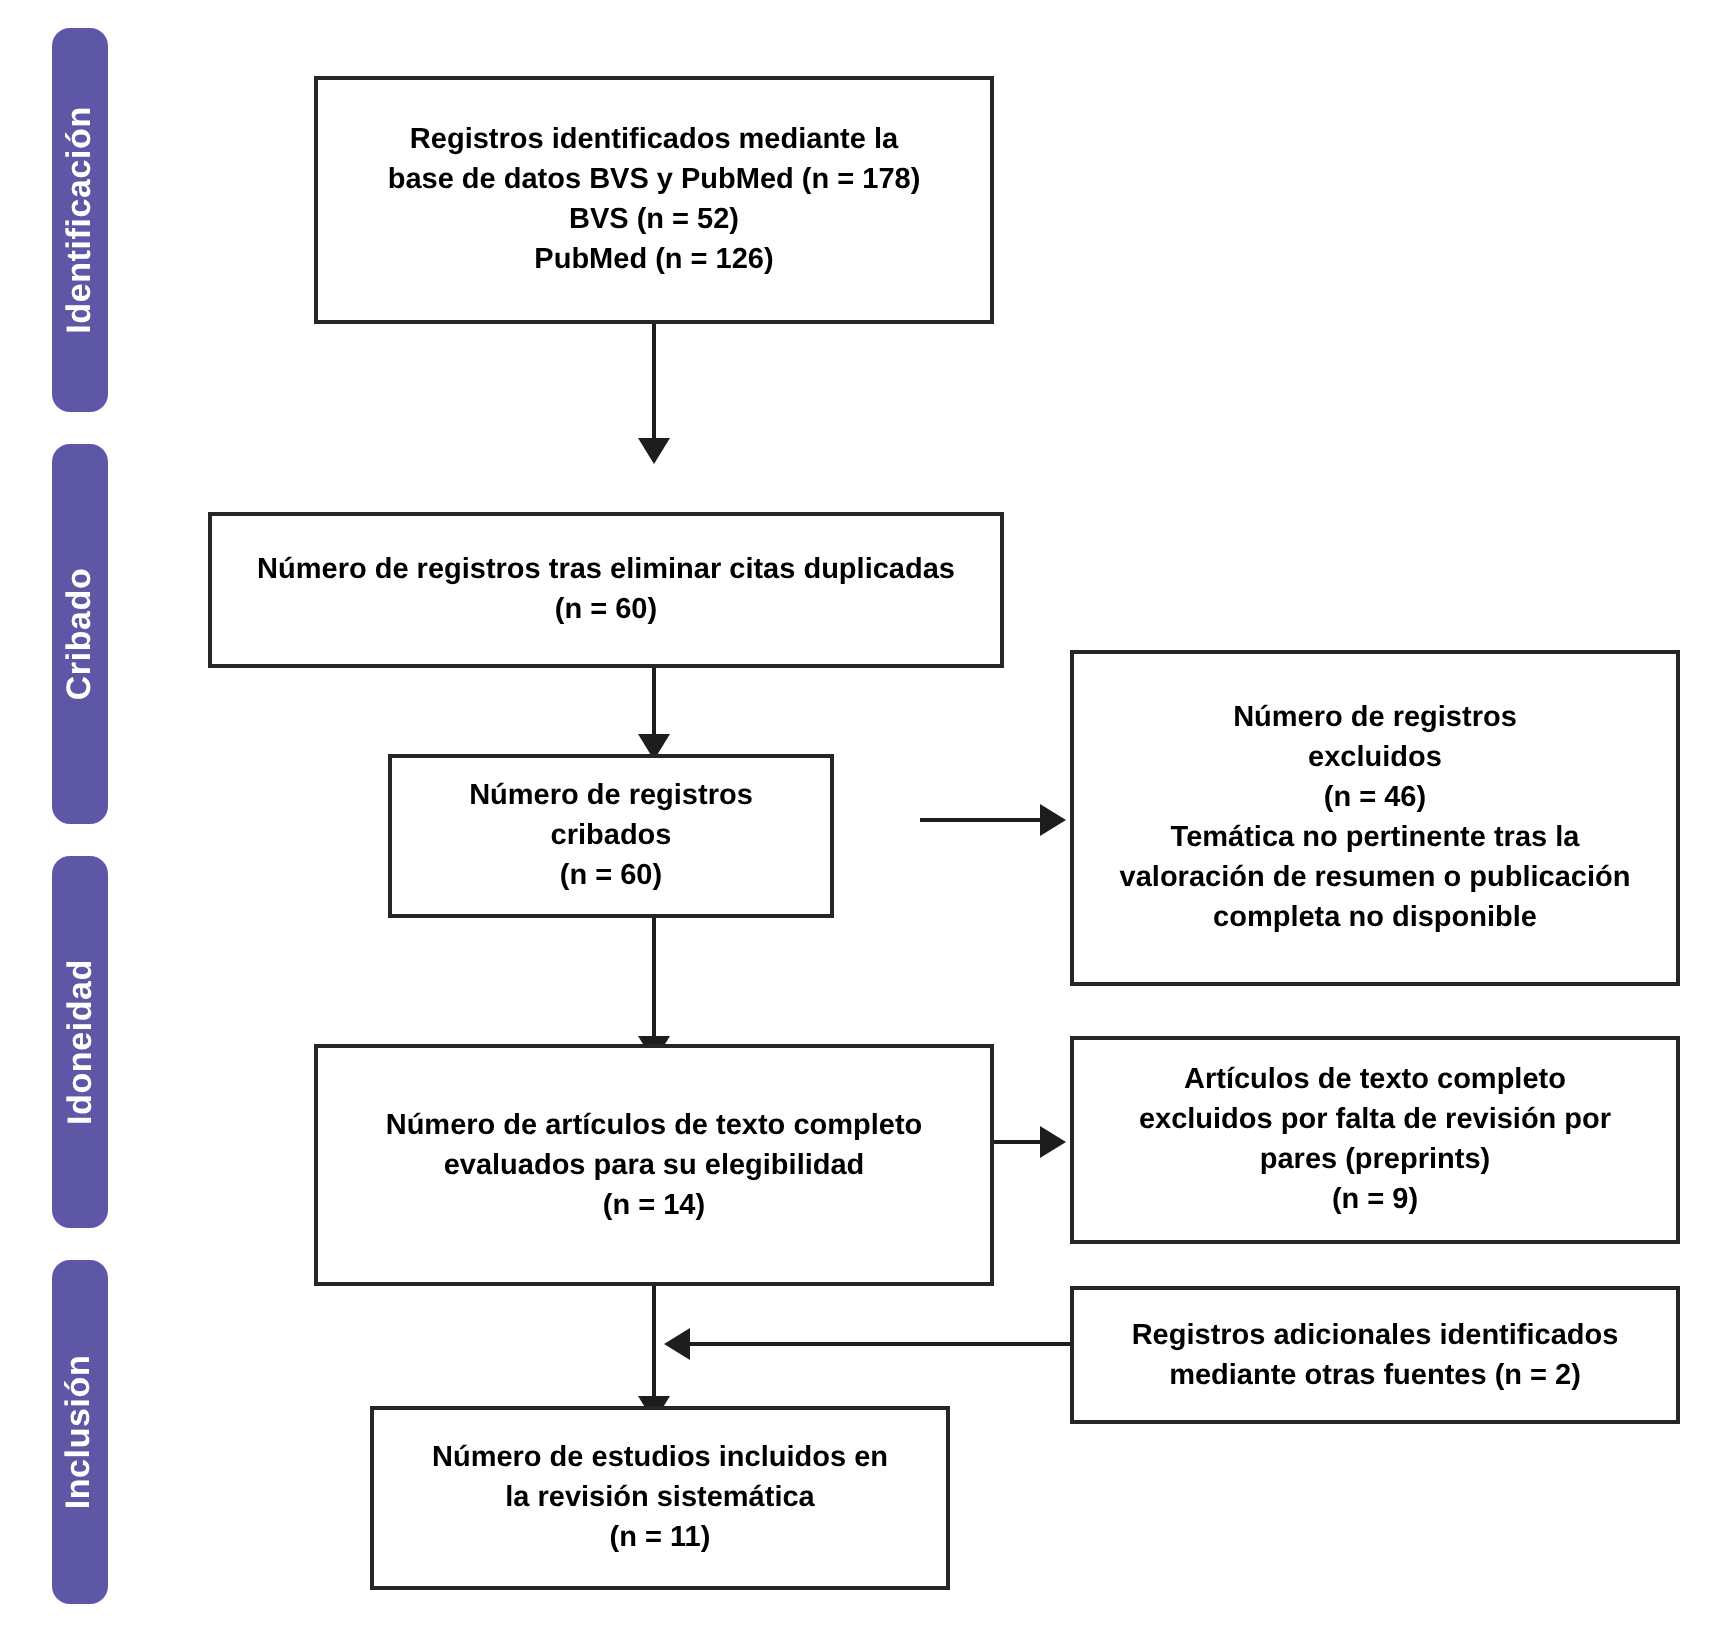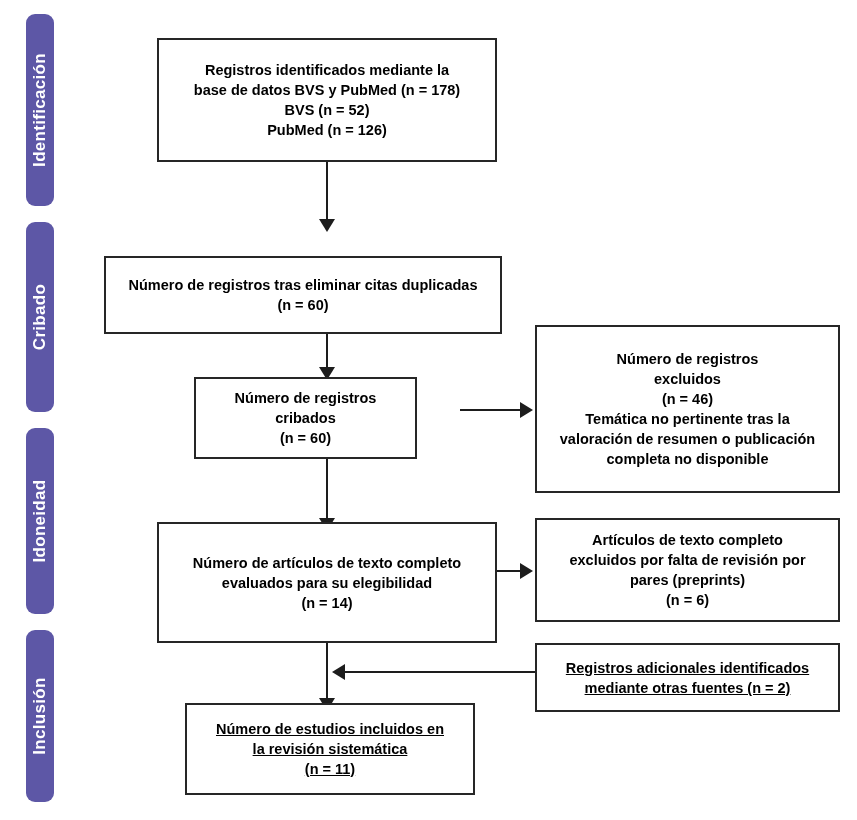--- a/index.html
+++ b/index.html
@@ -140,27 +140,27 @@
   <div class="box" style="left:157px;top:522px;width:340px;height:121px;">
     <div class="txt">Número de artículos de texto completo
 evaluados para su elegibilidad
 (n = 14)</div>
   </div>
 
   <div class="box" style="left:535px;top:518px;width:305px;height:104px;">
     <div class="txt">Artículos de texto completo
 excluidos por falta de revisión por
 pares (preprints)
-(n = 6)</div>
+(n = 9)</div>
   </div>
 
-  <div class="box" style="left:535px;top:643px;width:305px;height:69px;text-decoration:underline;">
+  <div class="box" style="left:535px;top:643px;width:305px;height:69px;">
     <div class="txt">Registros adicionales identificados
 mediante otras fuentes (n = 2)</div>
   </div>
 
-  <div class="box" style="left:185px;top:703px;width:290px;height:92px;text-decoration:underline;">
+  <div class="box" style="left:185px;top:703px;width:290px;height:92px;">
     <div class="txt">Número de estudios incluidos en
 la revisión sistemática
 (n = 11)</div>
   </div>
 
 </div>
 
 </body></html>

